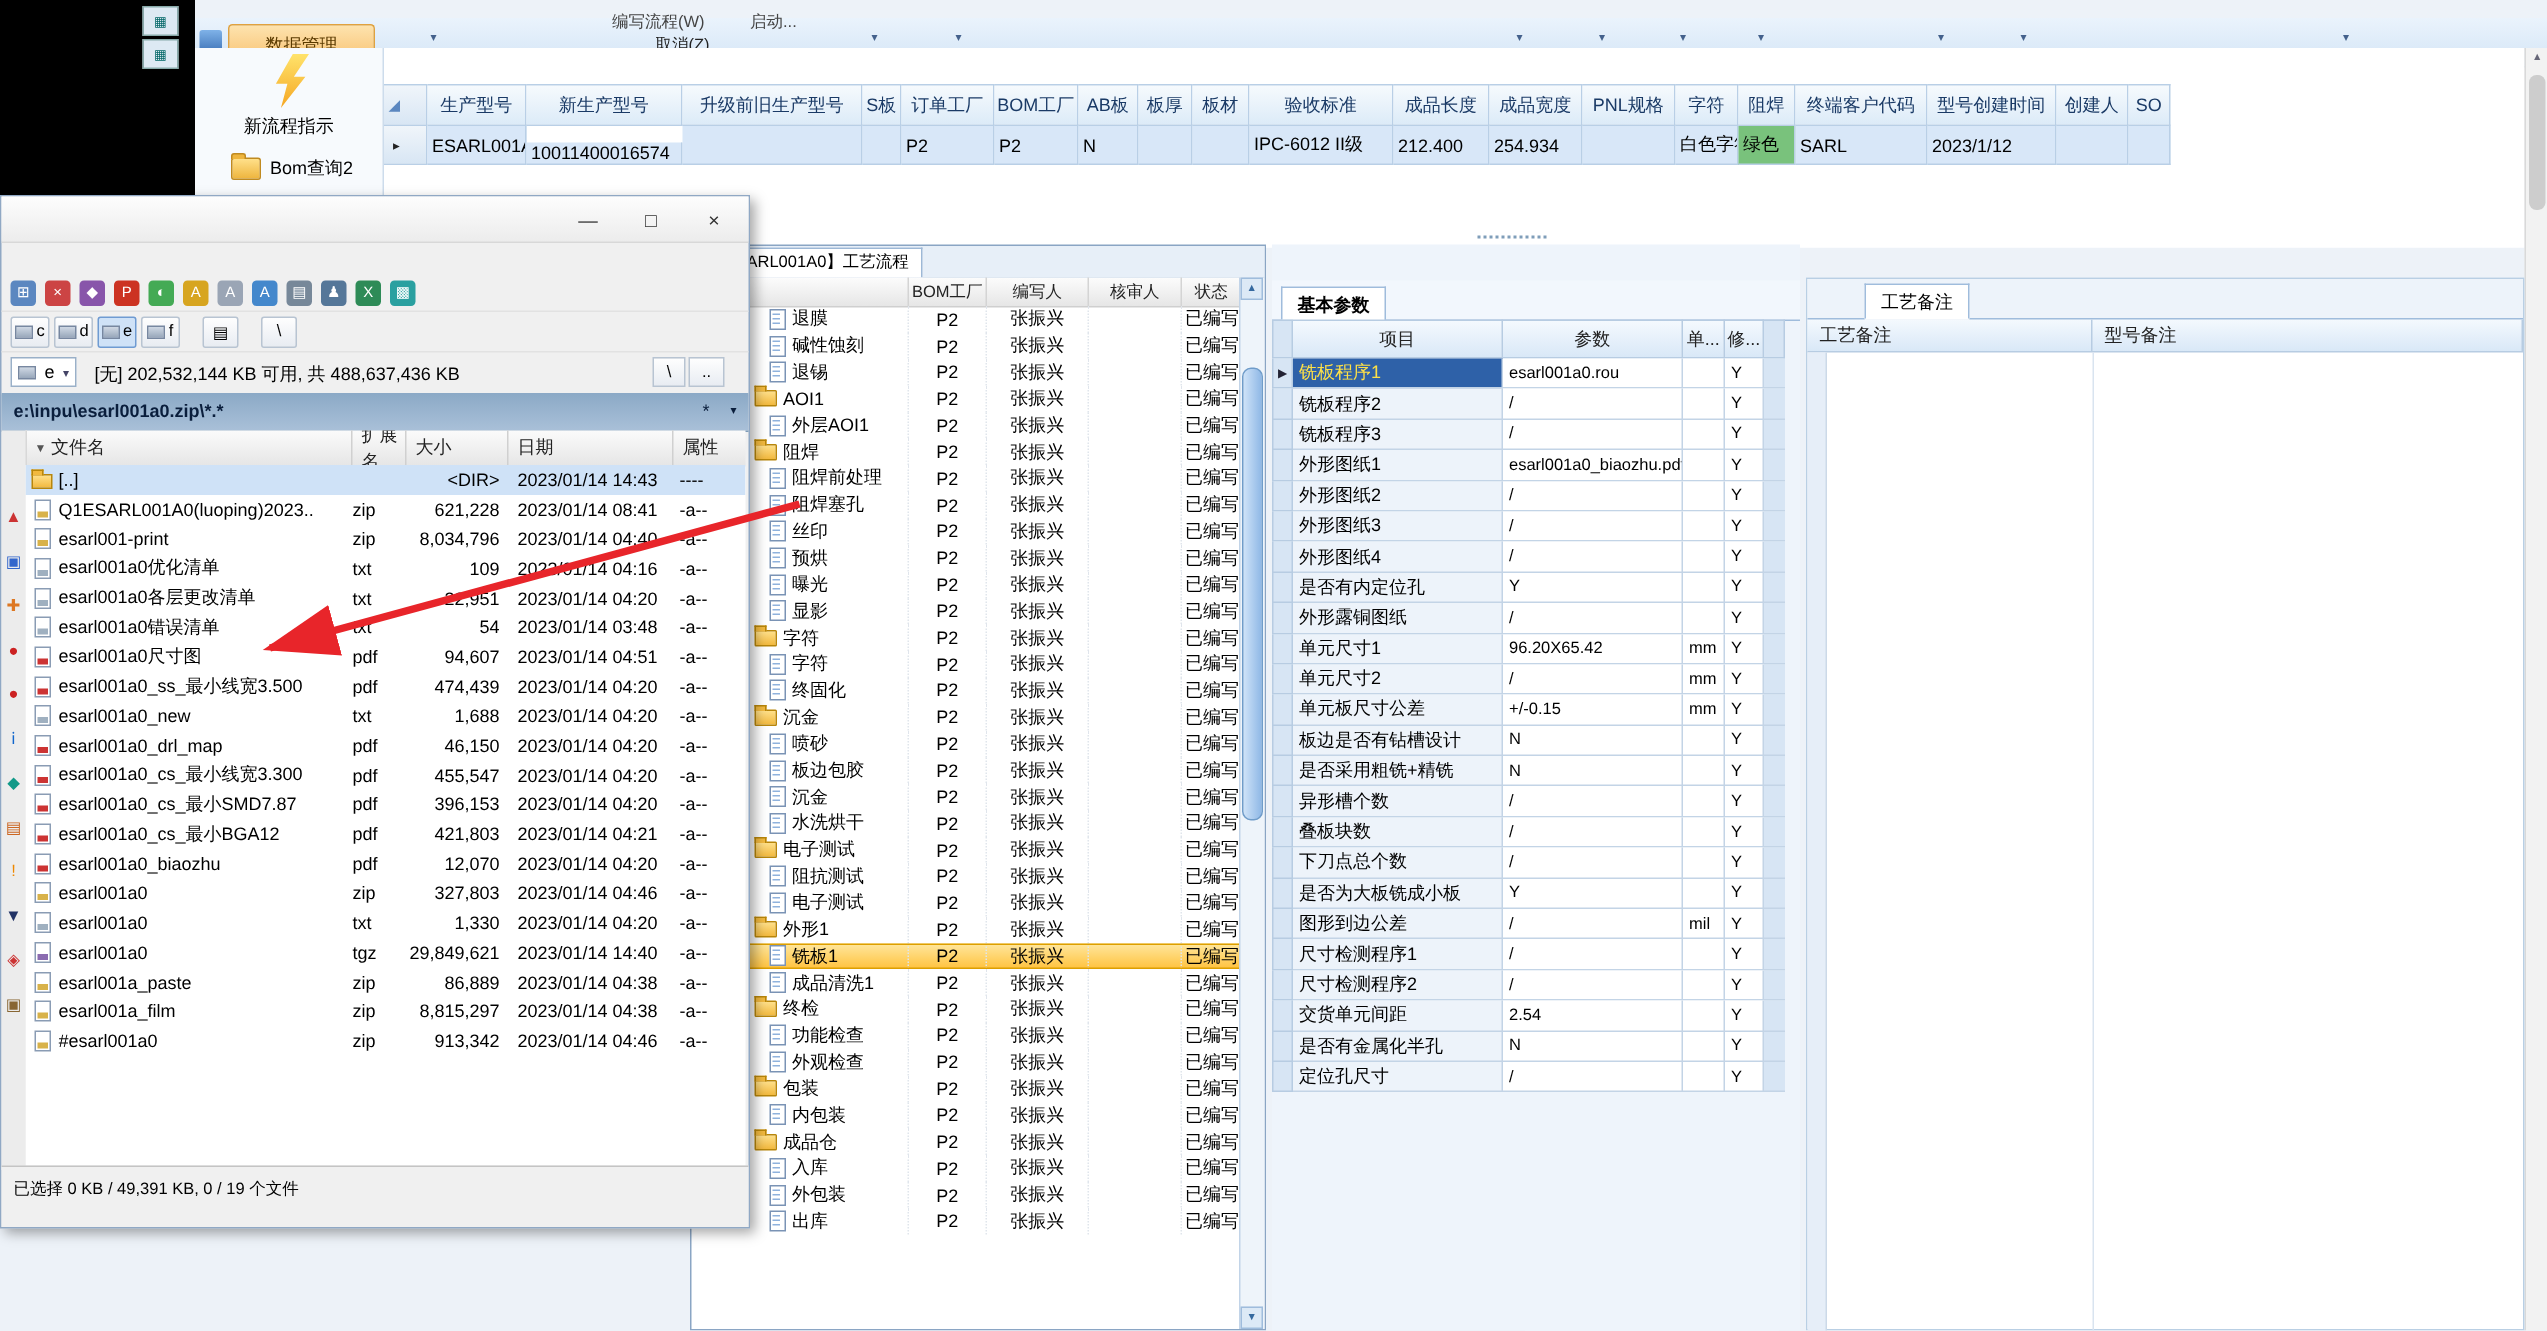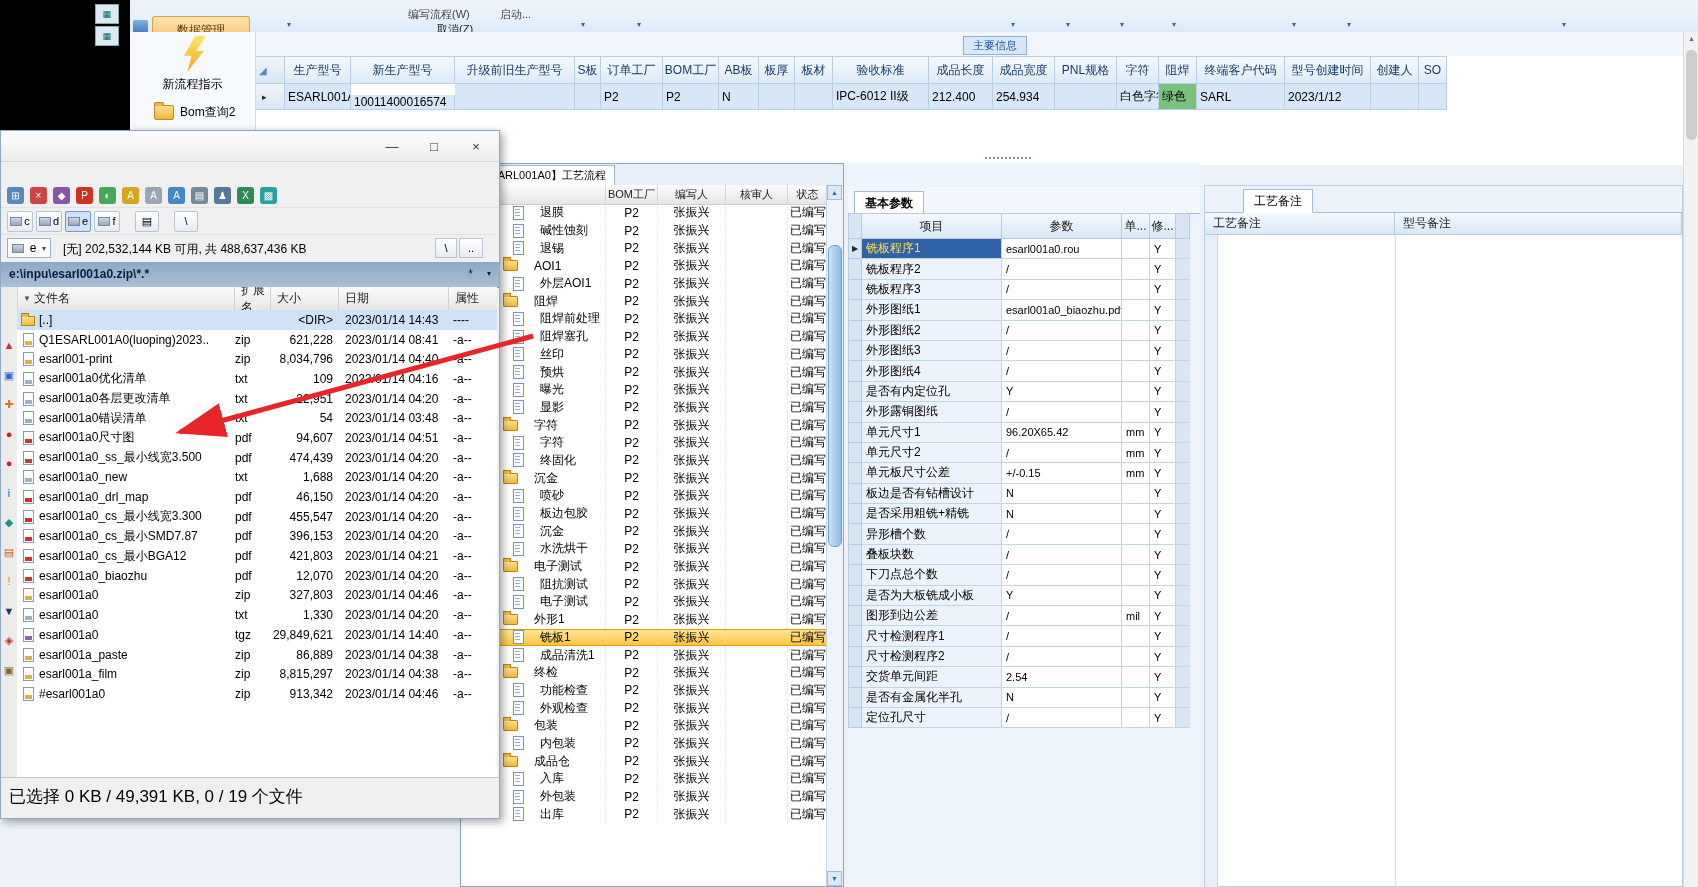--- a/index.html
+++ b/index.html
@@ -62,21 +62,21 @@
   #tree-tab{position:absolute;left:2px;top:1px;height:19px;padding:0 8px;background:#fff;
             border:1px solid #9db8d6;border-bottom:none;font-size:11px;line-height:19px;white-space:nowrap}
   #tree-header{position:absolute;left:0;top:21px;height:19px;display:flex;
                background:linear-gradient(#fcfcfc,#e6e6e6);border-bottom:1px solid #cfcfcf;
                font-size:11px;color:#222}
   .th{box-sizing:border-box;border-right:1px solid #d4d4d4;display:flex;align-items:center;justify-content:center}
   .th.name{width:145px}.th.f{width:52px}.th.w{width:68px}.th.a{width:62px}.th.s{width:40px}
   #tree-rows{position:absolute;left:0;top:40px;width:368px}
   .trow{display:flex;height:17.7px;align-items:stretch}
   .trow.hl{background:linear-gradient(#ffe79e,#ffc23e);outline:1px solid #dd9f00;outline-offset:-1px}
-  .tname{box-sizing:border-box;width:145px;display:flex;align-items:center;gap:16px;overflow:hidden;
+  .tname{box-sizing:border-box;width:145px;display:flex;align-items:center;gap:4px;overflow:hidden;
          white-space:nowrap;border-right:1px dotted #e0e5ec}
   .tname.folder{padding-left:42px}.tname.step{padding-left:52px}
   .tc{box-sizing:border-box;display:flex;align-items:center;justify-content:center;
       border-right:1px dotted #e0e5ec;overflow:hidden}
   .tc.f{width:52px}.tc.w{width:68px}.tc.a{width:62px}
   .tc.s{width:40px;justify-content:flex-start;padding-left:2px;white-space:nowrap}
   .ticon{flex:none}
   .ticon.folder{width:13px;height:9px;background:linear-gradient(#ffe08a,#f2b93f);
                 border:1px solid #b8860b;border-radius:1px;position:relative}
   .ticon.folder::before{content:"";position:absolute;left:-1px;top:-4px;width:6px;height:3px;
@@ -190,21 +190,21 @@
   .ficon.dir{width:14px;height:10px;background:linear-gradient(#ffe08a,#f2b93f);border:1px solid #b8860b;margin-top:2px}
   .ficon.dir::after{display:none}
   .ficon.dir::before{content:"";position:absolute;left:-1px;top:-4px;width:6px;height:3px;
                      background:#f2b93f;border:1px solid #b8860b;border-bottom:none}
   .fname{width:196px;overflow:hidden;white-space:nowrap}
   .fext{width:36px}
   .fsize{width:68px;text-align:right;padding-right:6px;box-sizing:border-box}
   .fdate{width:110px;padding-left:6px;box-sizing:border-box;white-space:nowrap}
   .fattr{width:44px;padding-left:4px;box-sizing:border-box}
   #fm-status{position:absolute;left:0;bottom:0;width:100%;height:40px;border-top:1px solid #c4c4c4;background:#f0f0f0}
-  #status-text{position:absolute;left:8px;top:7px;font-size:17px}
+  #status-text{position:absolute;left:8px;top:7px;font-size:11px}
   
   #arrow-svg{position:absolute;left:0;top:0;z-index:30;pointer-events:none}
   
   #splitter-dots{position:absolute;left:985px;top:157px;width:46px;height:4px;
                  border-top:2px dotted #7f9db9;z-index:1}
 </style>
 </head>
 <body>
 
 <div id="ribbon">
@@ -234,23 +234,20 @@
 <div id="left-panel">
   <div id="bolt"></div>
   <div id="new-flow-label">新流程指示</div>
   <div id="bom-row">
     <span class="mini-folder"></span>
     <span>Bom查询2</span>
   </div>
 </div>
 
 <div id="main-grid">
-  <div id="grid-topstrip">
-    <div id="grid-caption">主要信息</div>
-  </div>
   <div id="grid-header">
       <div class="gcell gutter">◢</div>
       <div class="gcell" style="width: 66px;">生产型号</div>
       <div class="gcell" style="width: 104px;">新生产型号</div>
       <div class="gcell" style="width: 120px;">升级前旧生产型号</div>
       <div class="gcell" style="width: 26px;">S板</div>
       <div class="gcell" style="width: 62px;">订单工厂</div>
       <div class="gcell" style="width: 56px;">BOM工厂</div>
       <div class="gcell" style="width: 40px;">AB板</div>
       <div class="gcell" style="width: 36px;">板厚</div>

